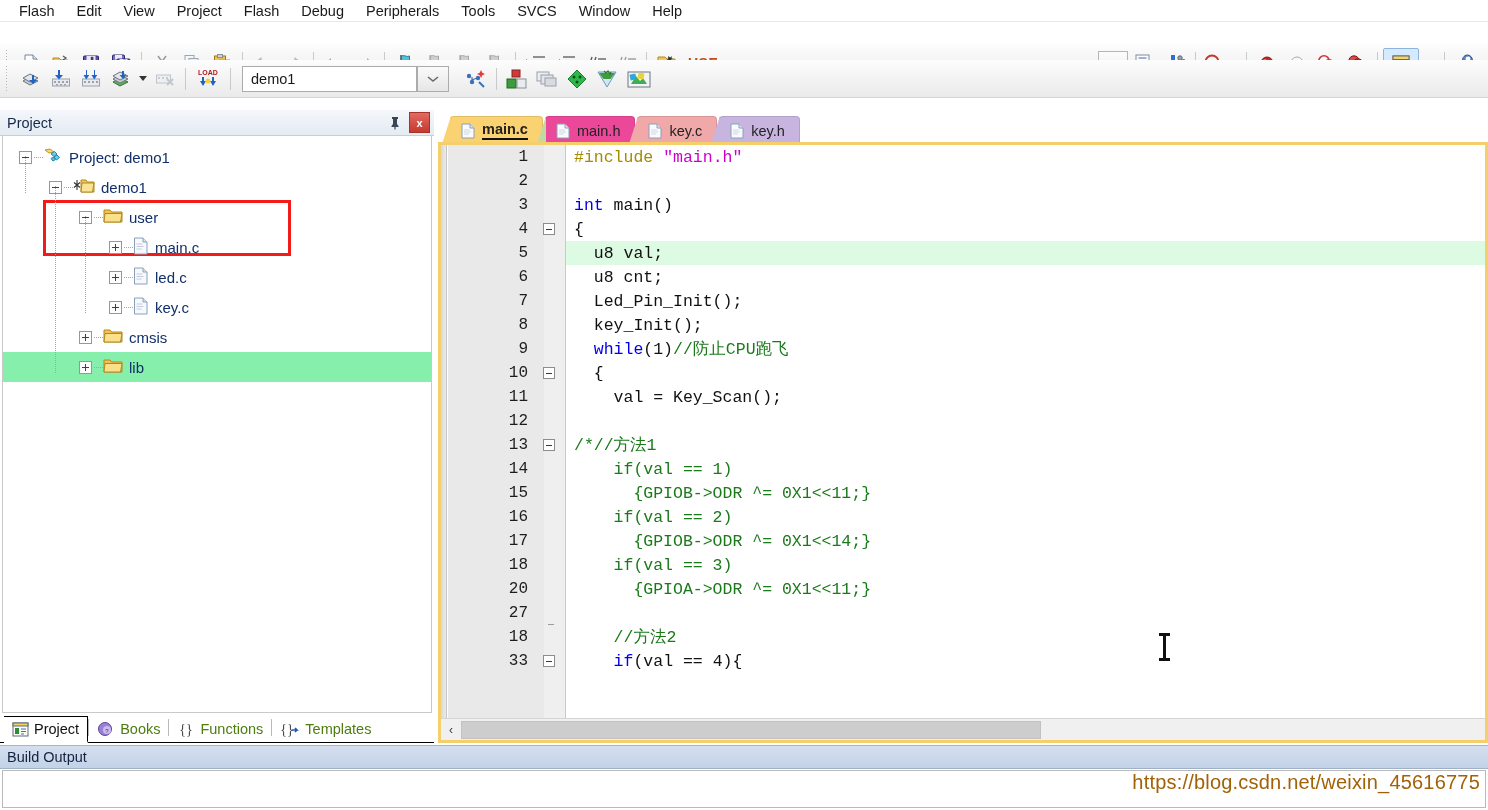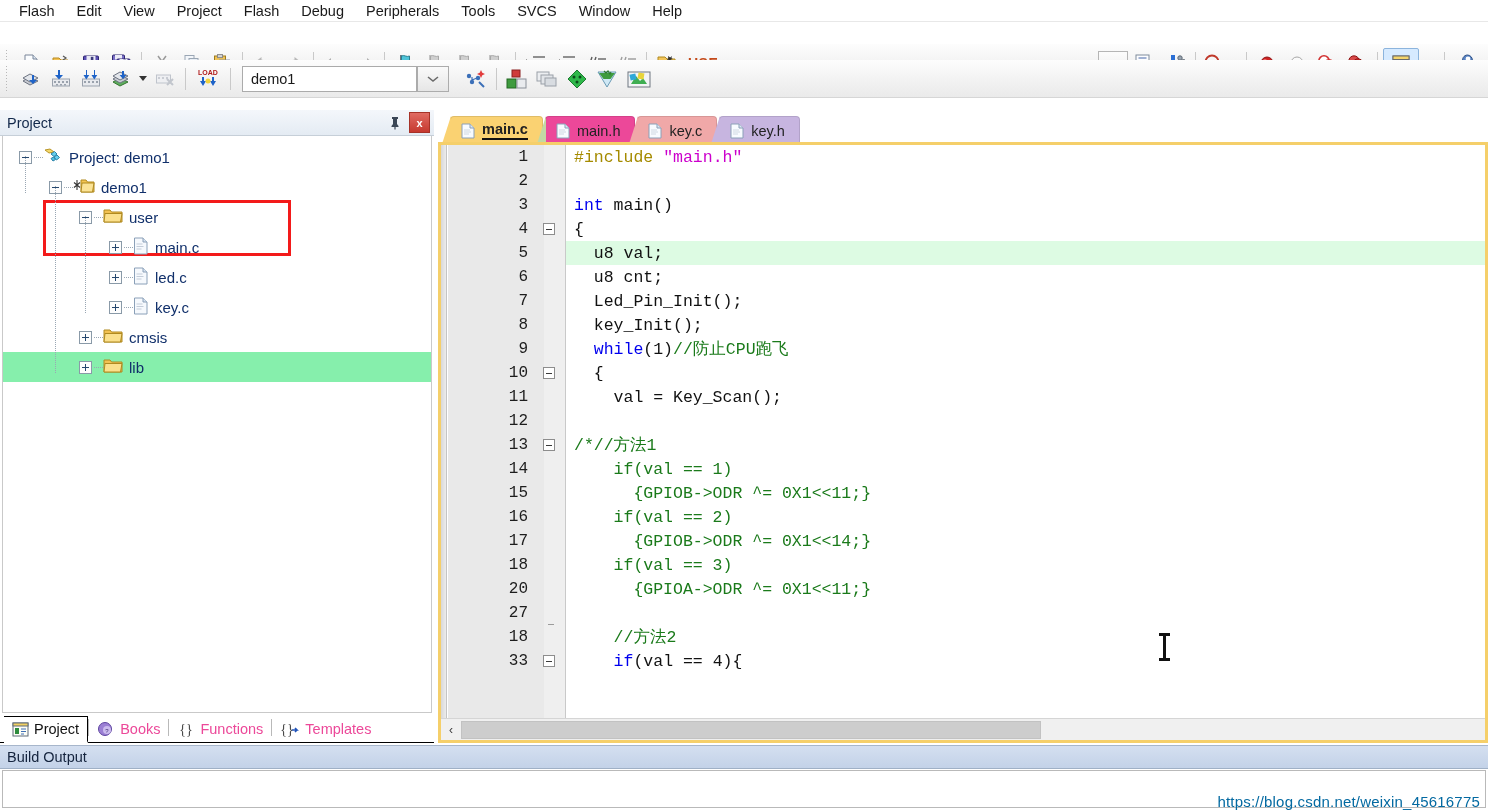--- a/index.html
+++ b/index.html
@@ -210,21 +210,21 @@
     display: flex; align-items: flex-end;
     background: #ffffff;
     padding-left: 4px;
     border-bottom: 1px solid #000;
   }
   .ptab {
     display: flex; align-items: center;
     height: 27px;
     padding: 0 8px;
     font-size: 14.5px;
-    color: #ec4899;
+    color: #4d7c0f;
     gap: 5px;
   }
   .ptab.sel {
     color: #111;
     font-weight: 500;
     background: #ffffff;
     border: 1px solid #000;
     border-bottom: 2px solid #fff;
     border-left: none;
     position: relative;
@@ -412,23 +412,23 @@
   }
   .build-body {
     position: absolute;
     left: 2px; top: 770px;
     width: 1484px; height: 38px;
     background: #ffffff;
     border: 1px solid #b9b9b9;
   }
   .watermark {
     position: absolute;
-    right: 8px; bottom: 0;
-    font-size: 15px;
-    color: #0369a1;
+    right: 8px; bottom: 16px;
+    font-size: 20px;
+    color: #a16207;
     letter-spacing: .2px;
     font-family: "Liberation Sans", sans-serif;
   }
   .icursor {
     position: absolute;
     left: 1163px; top: 523px;
     width: 3px; height: 28px;
     background: #111;
     z-index: 6;
   }

